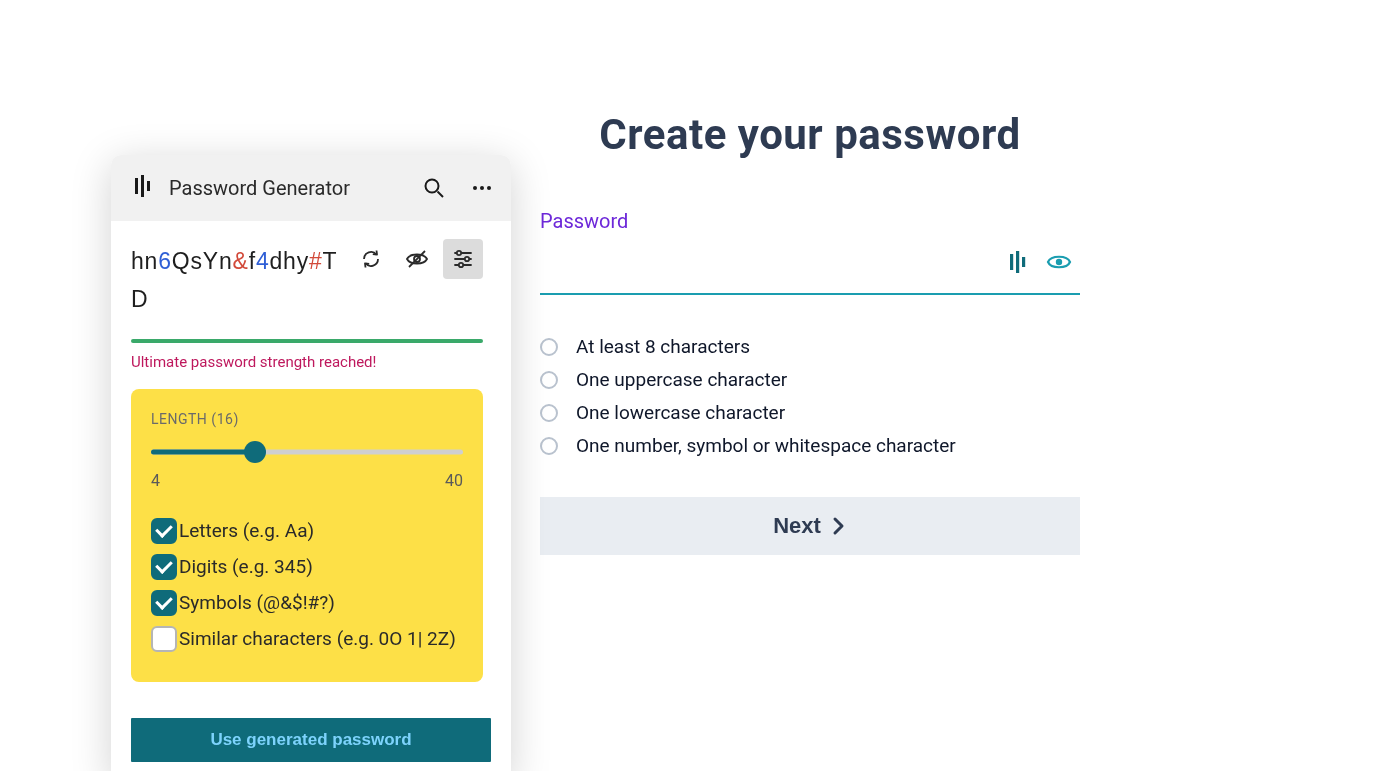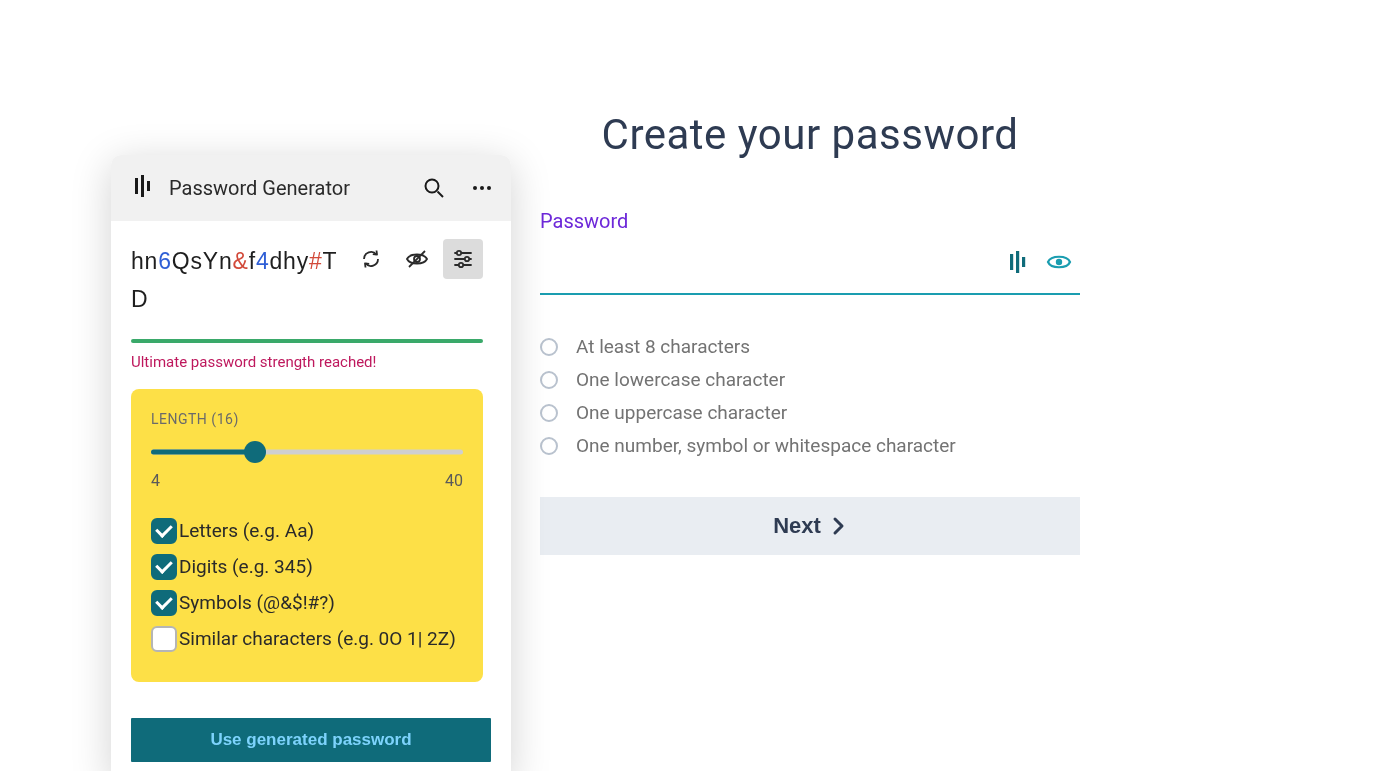--- a/index.html
+++ b/index.html
@@ -13,21 +13,21 @@
   }
   
   .page-area {
     position: absolute;
     left: 540px;
     top: 110px;
     width: 540px;
   }
   .page-title {
     font-size: 42px;
-    font-weight: 400;
+    font-weight: 700;
     color: #2e3b52;
     text-align: center;
     margin-bottom: 50px;
     letter-spacing: 0.5px;
   }
   .field-label {
     font-size: 20px;
     color: #6d28d9;
     margin-bottom: 8px;
   }
@@ -65,21 +65,21 @@
   }
   .req-circle {
     width: 18px;
     height: 18px;
     border: 2px solid #b9c2ce;
     border-radius: 50%;
     flex-shrink: 0;
   }
   .req-text {
     font-size: 19px;
-    color: #737373;
+    color: #0f172a;
   }
   .next-btn {
     margin-top: 40px;
     width: 100%;
     height: 58px;
     background: #e9edf2;
     border: none;
     display: flex;
     align-items: center;
     justify-content: center;
@@ -292,25 +292,25 @@
     </div>
   </div>
 
   <div class="requirements">
     <div class="req-row">
       <div class="req-circle"></div>
       <div class="req-text">At least 8 characters</div>
     </div>
     <div class="req-row">
       <div class="req-circle"></div>
-      <div class="req-text">One lowercase character</div>
+      <div class="req-text">One uppercase character</div>
     </div>
     <div class="req-row">
       <div class="req-circle"></div>
-      <div class="req-text">One uppercase character</div>
+      <div class="req-text">One lowercase character</div>
     </div>
     <div class="req-row">
       <div class="req-circle"></div>
       <div class="req-text">One number, symbol or whitespace character</div>
     </div>
   </div>
 
   <button class="next-btn">
     <span>Next</span>
     <svg width="16" height="20" viewBox="0 0 16 20">

